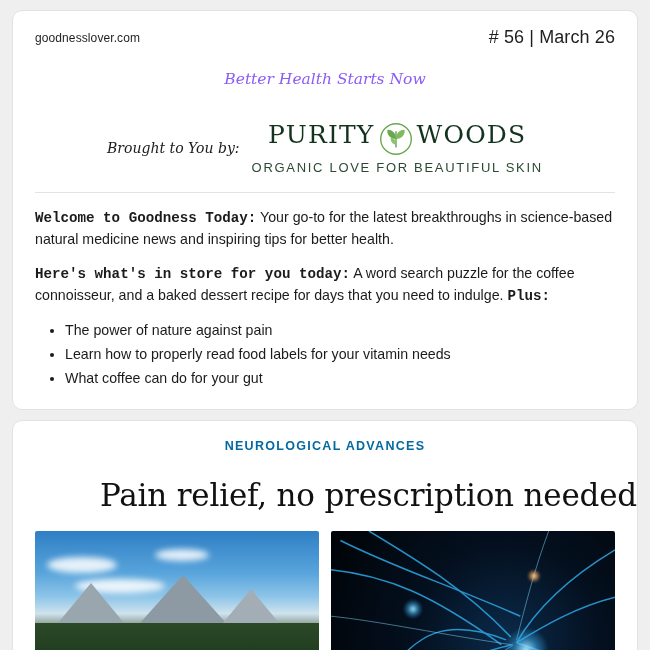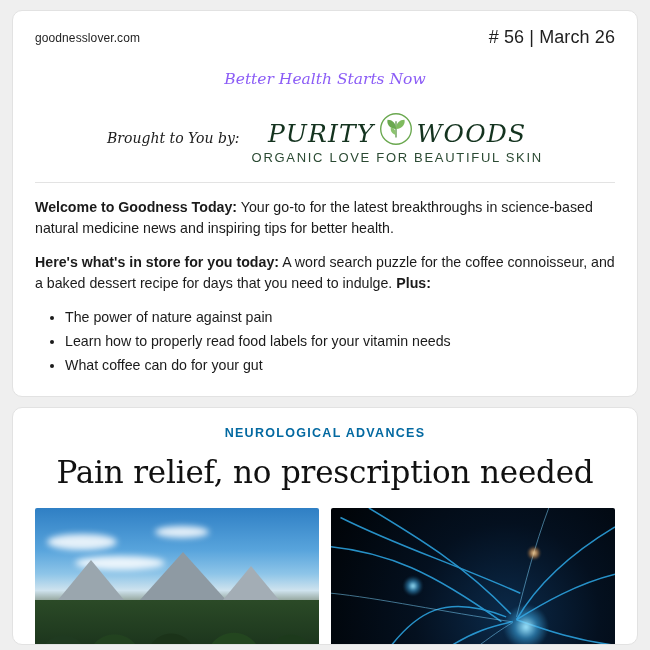--- a/index.html
+++ b/index.html
@@ -76,39 +76,38 @@
     font-size: 15.5px;
     margin-top: 10px;
     color: #8b5cf6;
   }
 
   .sponsor {
     display: flex;
     align-items: center;
     justify-content: center;
     gap: 12px;
-    margin-top: 24px;
+    margin-top: 34px;
   }
   .sponsor .brought {
     font-family: "DejaVu Serif", "Liberation Serif", serif;
     font-style: italic;
     font-size: 14px;
     color: #1b1b1b;
   }
   .sponsor-logo {
     display: flex;
     flex-direction: column;
     align-items: center;
     line-height: 1;
   }
   .sponsor-logo .row {
     display: flex;
-    align-items: flex-end;
+    align-items: flex-start;
     gap: 4px;
-    font-style: italic;
   }
   .sponsor-logo .word {
     font-family: "DejaVu Serif", "Liberation Serif", serif;
     font-size: 25px;
     letter-spacing: 1.2px;
     color: #14331f;
   }
   .leaf-mark {
     width: 34px;
     height: 34px;
@@ -126,21 +125,21 @@
     border-top: 1px solid #e3e3e3;
     margin: 18px 0 14px 0;
   }
 
   .body-text {
     font-size: 14.2px;
     line-height: 1.45;
     color: #1b1b1b;
   }
   .body-text p { margin: 0 0 14px 0; }
-  .body-text b { font-weight: 700; }
+  .body-text b { font-weight: 700; font-family: Liberation Mono, monospace; }
   .bullets {
     margin: 2px 0 0 0;
     padding-left: 30px;
   }
   .bullets li {
     font-size: 14.2px;
     line-height: 1.52;
     margin-bottom: 2px;
   }
 
@@ -152,26 +151,26 @@
     height: 238px;
   }
   .kicker {
     text-align: center;
     color: #0369a1;
     font-size: 12.5px;
     font-weight: 700;
     letter-spacing: 1.3px;
   }
   .headline {
-    text-align: center;
+    text-align: right;
     font-family: "DejaVu Serif", "Liberation Serif", serif;
     font-size: 31px;
     font-weight: 400;
     color: #111111;
-    margin-top: 14px;
+    margin-top: 24px;
     letter-spacing: -0.2px;
   }
   .images {
     display: flex;
     gap: 12px;
     margin-top: 18px;
     padding: 0 22px;
   }
   .img-box {
     flex: 1;

